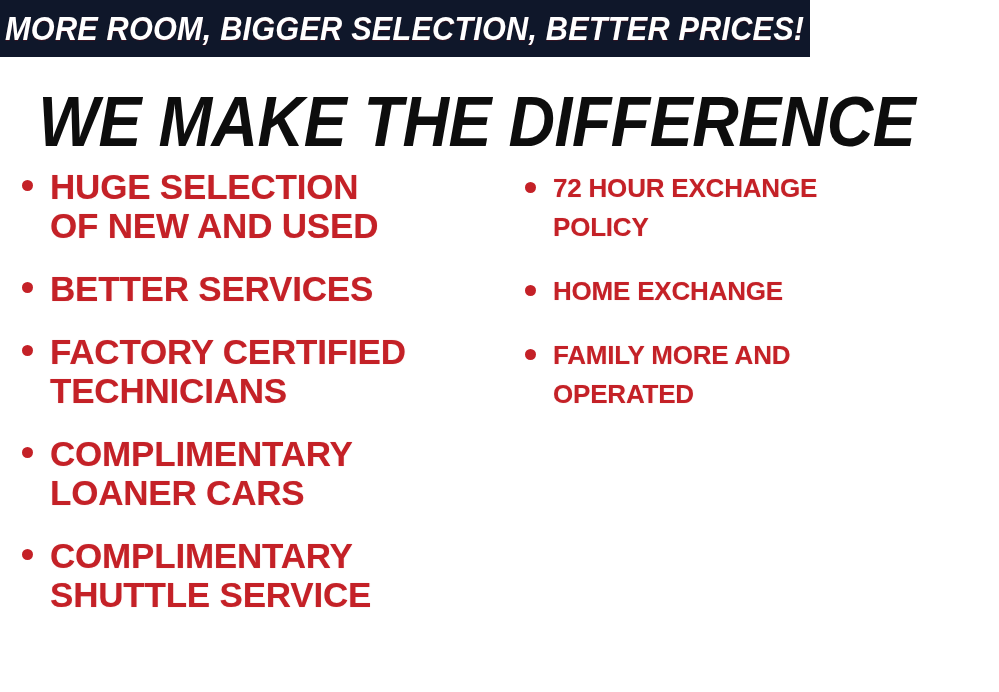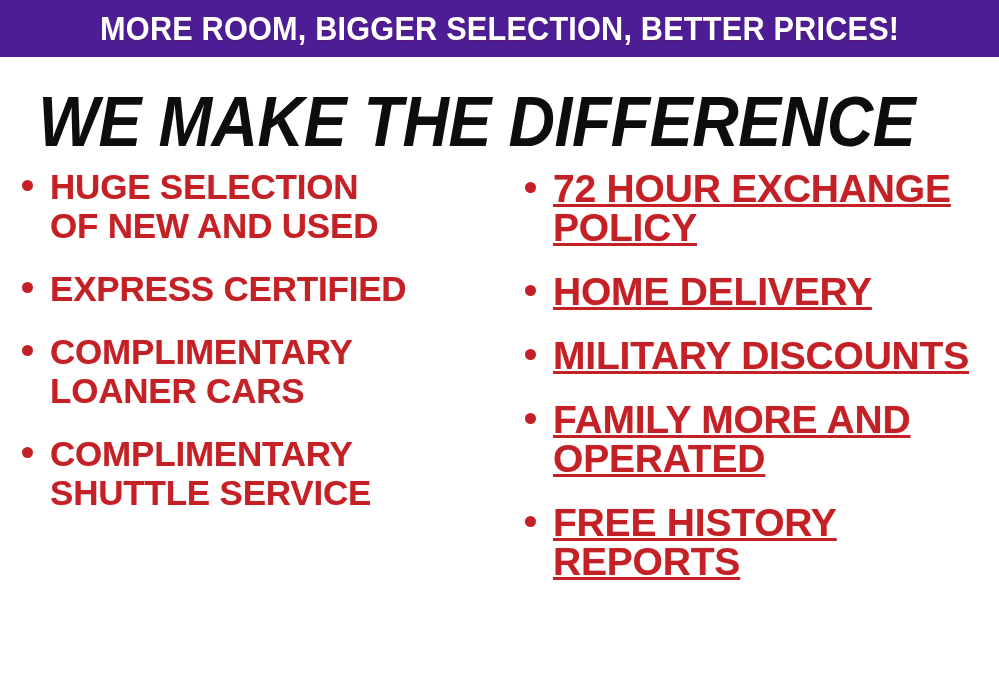--- a/index.html
+++ b/index.html
@@ -19,27 +19,28 @@
     height: 692px;
     overflow: hidden;
     background: #ffffff;
   }
 
   
   .top-banner {
     position: absolute;
     left: 0;
     top: 0;
-    width: 999px;
+    width: 810px;
     height: 57px;
-    background: #4c1d95;
+    background: #0f172a;
     box-sizing: border-box;
     display: flex;
     align-items: center;
     justify-content: center;
+    font-style: italic;
   }
   .top-banner-text {
     color: #ffffff;
     font-family: "Liberation Sans Narrow", "Liberation Sans", sans-serif;
     font-weight: bold;
     font-size: 33px;
     letter-spacing: 0.2px;
     line-height: 1;
     white-space: nowrap;
     transform: scaleX(0.93);
@@ -124,22 +125,21 @@
     color: #c42127;
     font-family: "Liberation Sans", sans-serif;
     font-weight: bold;
     font-size: 35px;
     line-height: 39px;
     letter-spacing: -0.2px;
     white-space: pre-line;
     text-shadow: 0 0 1px rgba(196,33,39,0.35);
   }
   .column.right .bullet-text {
-    font-size: 39px;
-    text-decoration: underline;
+    font-size: 26px;
   }
 </style>
 </head>
 <body>
 
 <div id="banner-ad">
 
   <div class="top-banner">
     <span class="top-banner-text">MORE ROOM, BIGGER SELECTION, BETTER PRICES!</span>
   </div>
@@ -152,21 +152,26 @@
 
     <div class="column left">
       <ul class="bullet-list">
         <li class="bullet-item">
           <span class="bullet-dot"></span>
           <span class="bullet-text">HUGE SELECTION
 OF NEW AND USED</span>
         </li>
         <li class="bullet-item">
           <span class="bullet-dot"></span>
-          <span class="bullet-text">EXPRESS CERTIFIED</span>
+          <span class="bullet-text">BETTER SERVICES</span>
+        </li>
+        <li class="bullet-item">
+          <span class="bullet-dot"></span>
+          <span class="bullet-text">FACTORY CERTIFIED
+TECHNICIANS</span>
         </li>
         <li class="bullet-item">
           <span class="bullet-dot"></span>
           <span class="bullet-text">COMPLIMENTARY
 LOANER CARS</span>
         </li>
         <li class="bullet-item">
           <span class="bullet-dot"></span>
           <span class="bullet-text">COMPLIMENTARY
 SHUTTLE SERVICE</span>
@@ -176,33 +181,24 @@
 
     <div class="column right">
       <ul class="bullet-list">
         <li class="bullet-item">
           <span class="bullet-dot"></span>
           <span class="bullet-text">72 HOUR EXCHANGE
 POLICY</span>
         </li>
         <li class="bullet-item">
           <span class="bullet-dot"></span>
-          <span class="bullet-text">HOME DELIVERY</span>
-        </li>
-        <li class="bullet-item">
-          <span class="bullet-dot"></span>
-          <span class="bullet-text">MILITARY DISCOUNTS</span>
+          <span class="bullet-text">HOME EXCHANGE</span>
         </li>
         <li class="bullet-item">
           <span class="bullet-dot"></span>
           <span class="bullet-text">FAMILY MORE AND
 OPERATED</span>
         </li>
-        <li class="bullet-item">
-          <span class="bullet-dot"></span>
-          <span class="bullet-text">FREE HISTORY
-REPORTS</span>
-        </li>
       </ul>
     </div>
 
   </div>
 </div>
 
 </body></html>

